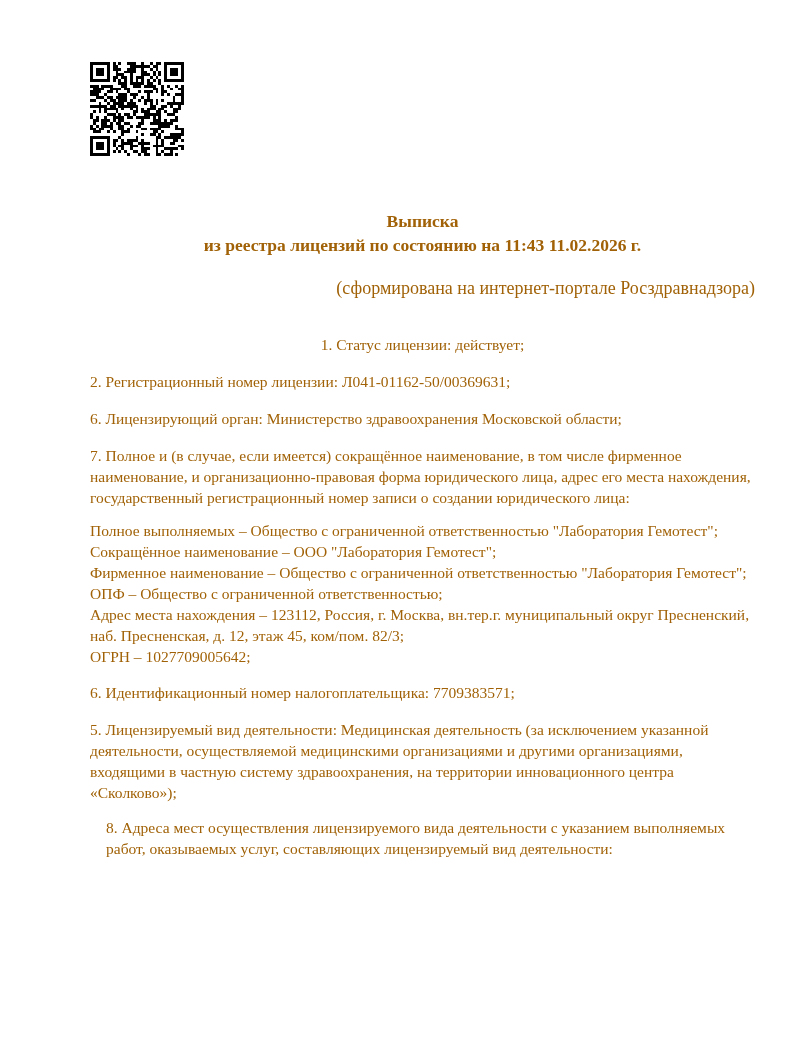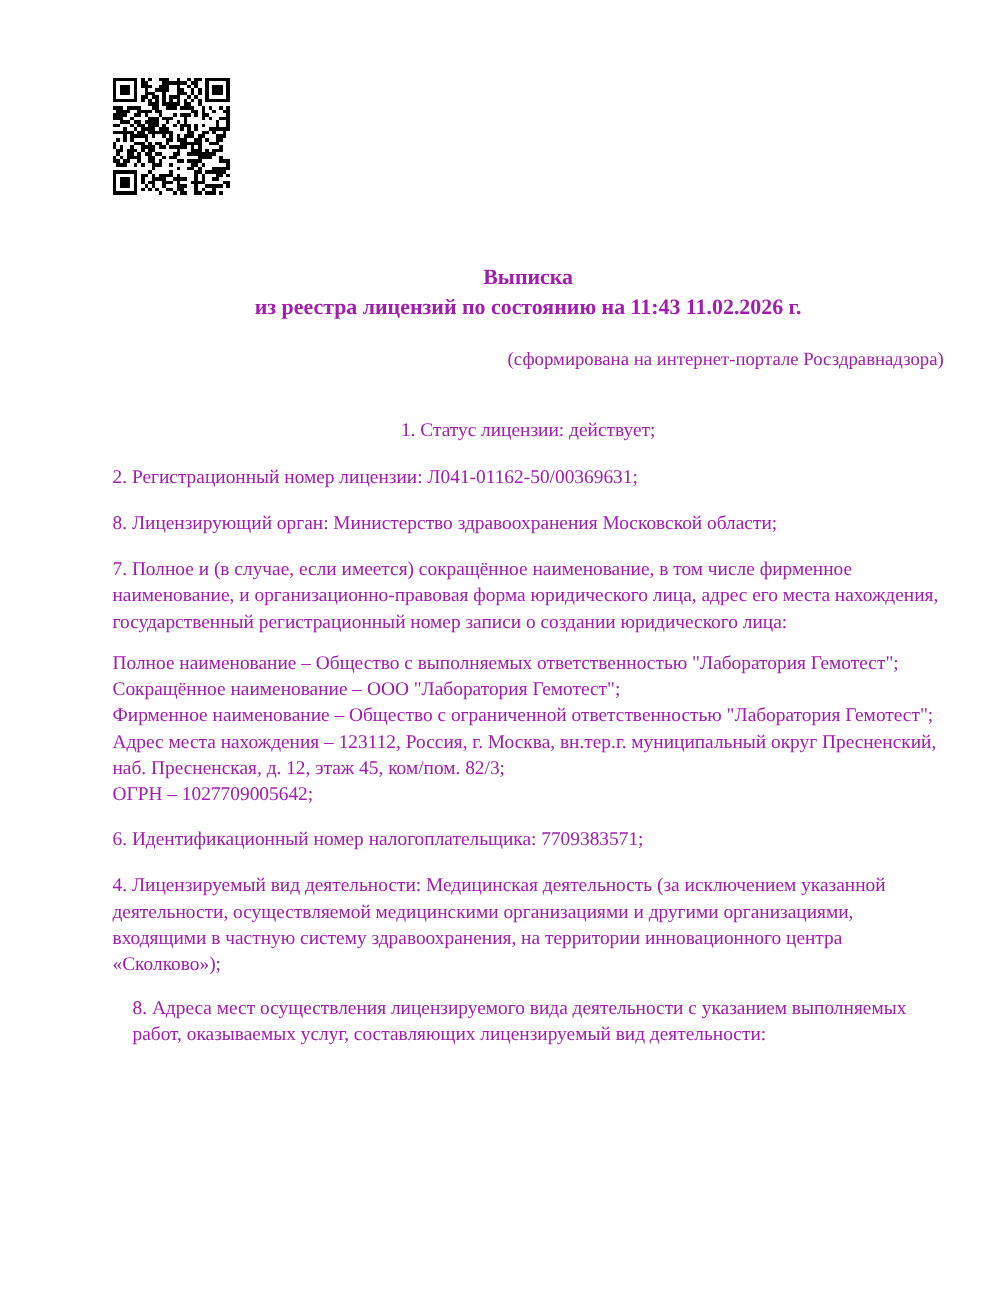--- a/index.html
+++ b/index.html
@@ -1,19 +1,19 @@
 <!DOCTYPE html>
 <html lang="ru"><head>
 <meta charset="utf-8">
 <style>
   html,body{margin:0;padding:0;background:#ffffff;}
   .page{
     position:relative;
     width:789px;height:1052px;
-    background:#ffffff;color:#a21caf;
+    background:#ffffff;color:#a16207;
     font-family:"Liberation Serif","DejaVu Serif",serif;
     overflow:hidden;
   }
   .qr{
     position:absolute;left:90px;top:62px;
     width:94px;height:94px;
   }
   .qr svg{width:100%;height:100%;display:block;}
   .content{
     position:absolute;left:90px;top:0;width:665px;
@@ -21,21 +21,21 @@
   }
   .title{
     padding-top:209px;
     text-align:center;
     font-weight:700;
     font-size:17.5px;line-height:24px;
   }
   .note{
     margin-top:22px;
     text-align:right;
-    font-size:15px;line-height:18px;
+    font-size:18px;line-height:18px;
   }
   .para{margin:16px 0 0 0;}
   .para.p1{margin-top:37px;text-align:center;}
   .company{margin-top:12px;}
   .company p{margin:0;}
   .para.p6{margin-top:15px;}
   .para.p8{margin-top:14px;margin-left:16px;}
 </style>
 </head>
 <body>
@@ -52,29 +52,30 @@
 
     <div class="title">
       <div>Выписка</div>
       <div>из реестра лицензий по состоянию на 11:43 11.02.2026 г.</div>
     </div>
 
     <div class="note">(сформирована на интернет-портале Росздравнадзора)</div>
 
     <p class="para p1">1. Статус лицензии: действует;</p>
     <p class="para">2. Регистрационный номер лицензии: Л041-01162-50/00369631;</p>
-    <p class="para">8. Лицензирующий орган: Министерство здравоохранения Московской области;</p>
+    <p class="para">6. Лицензирующий орган: Министерство здравоохранения Московской области;</p>
     <p class="para">7. Полное и (в случае, если имеется) сокращённое наименование, в том числе фирменное наименование, и организационно-правовая форма юридического лица, адрес его места нахождения, государственный регистрационный номер записи о создании юридического лица:</p>
 
     <div class="company">
-      <p>Полное наименование – Общество с выполняемых ответственностью "Лаборатория Гемотест";</p>
+      <p>Полное выполняемых – Общество с ограниченной ответственностью "Лаборатория Гемотест";</p>
       <p>Сокращённое наименование – ООО "Лаборатория Гемотест";</p>
       <p>Фирменное наименование – Общество с ограниченной ответственностью "Лаборатория Гемотест";</p>
+      <p>ОПФ – Общество с ограниченной ответственностью;</p>
       <p>Адрес места нахождения – 123112, Россия, г. Москва, вн.тер.г. муниципальный округ Пресненский, наб. Пресненская, д. 12, этаж 45, ком/пом. 82/3;</p>
       <p>ОГРН – 1027709005642;</p>
     </div>
 
     <p class="para p6">6. Идентификационный номер налогоплательщика: 7709383571;</p>
-    <p class="para">4. Лицензируемый вид деятельности: Медицинская деятельность (за исключением указанной деятельности, осуществляемой медицинскими организациями и другими организациями, входящими в частную систему здравоохранения, на территории инновационного центра «Сколково»);</p>
+    <p class="para">5. Лицензируемый вид деятельности: Медицинская деятельность (за исключением указанной деятельности, осуществляемой медицинскими организациями и другими организациями, входящими в частную систему здравоохранения, на территории инновационного центра «Сколково»);</p>
     <p class="para p8">8. Адреса мест осуществления лицензируемого вида деятельности с указанием выполняемых работ, оказываемых услуг, составляющих лицензируемый вид деятельности:</p>
 
   </div>
 </div>
 
 </body></html>

